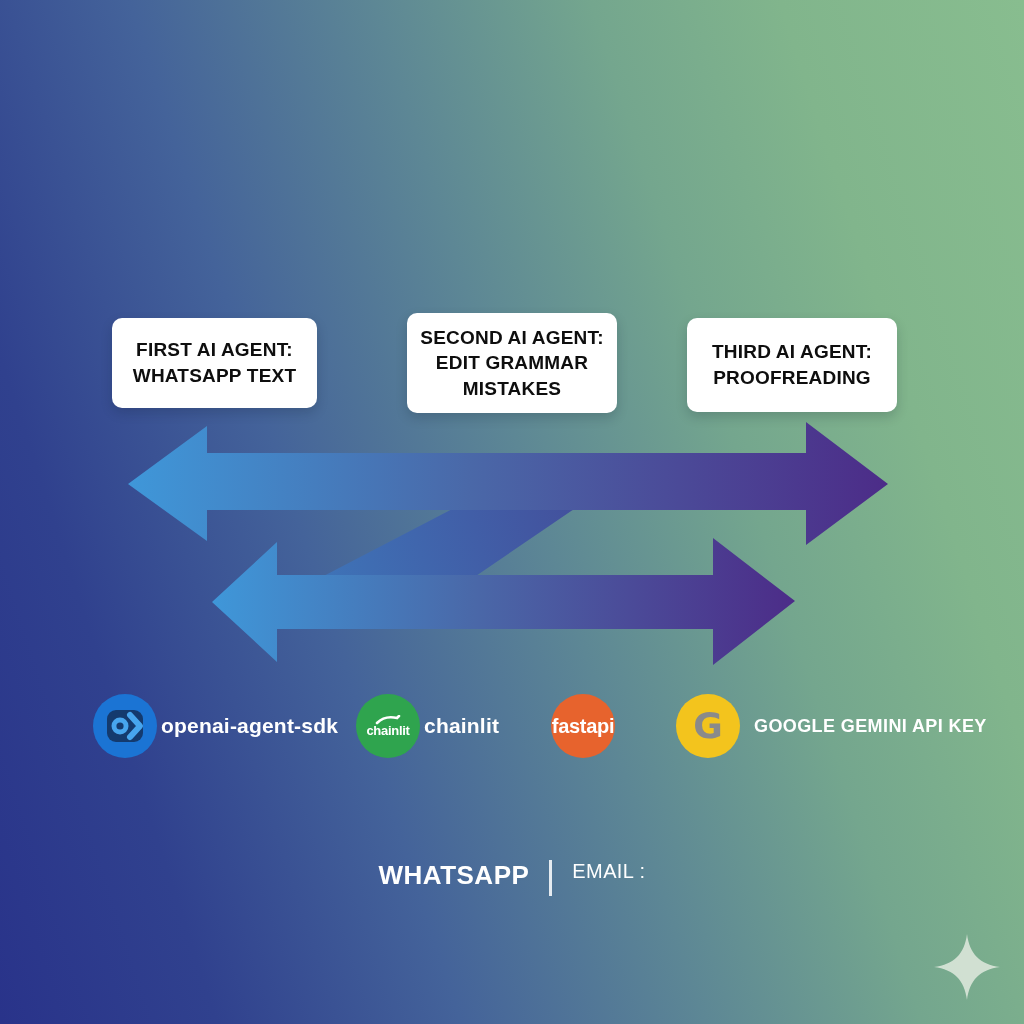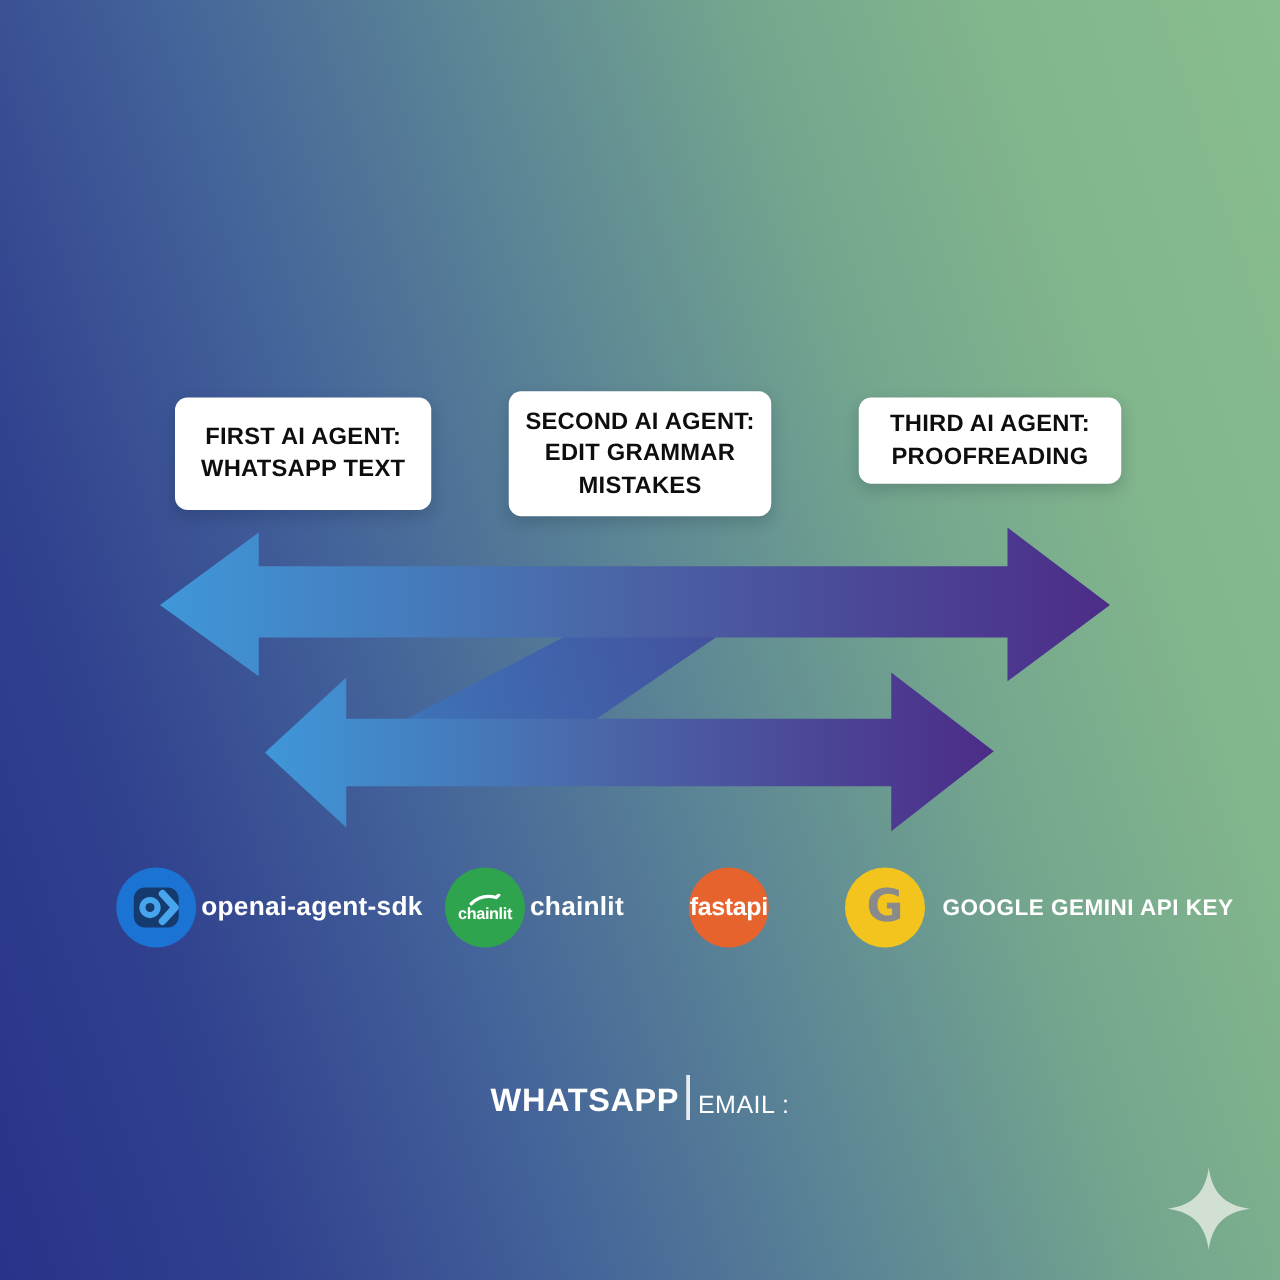--- a/index.html
+++ b/index.html
@@ -21,42 +21,42 @@
     letter-spacing:.5px;
   }
   .title span{display:block}
   .arrows{position:absolute;left:0;top:0;pointer-events:none}
   .card{
     position:absolute;background:var(--card-bg);color:var(--card-text);
     border-radius:10px;display:flex;flex-direction:column;align-items:center;justify-content:center;
     text-align:center;font-weight:700;font-stretch:condensed;font-size:19px;line-height:1.35;
     padding:8px 12px;box-shadow:0 5px 12px rgba(10,20,40,.18);letter-spacing:.2px;
   }
-  .card-1{left:140px;top:318px;width:205px;height:90px}
+  .card-1{left:112px;top:318px;width:205px;height:90px}
   .card-2{left:407px;top:313px;width:210px;height:100px}
-  .card-3{left:687px;top:318px;width:210px;height:69px}
+  .card-3{left:687px;top:318px;width:210px;height:94px}
   .tool{position:absolute;display:flex;align-items:center;gap:4px;height:64px}
   .tool-1{left:93px;top:694px}
   .tool-2{left:356px;top:694px}
   .tool-3{left:551px;top:694px}
   .tool-4{left:676px;top:694px;gap:14px}
   .tool-icon{width:64px;height:64px;border-radius:50%;display:flex;flex-direction:column;
     align-items:center;justify-content:center;flex:0 0 auto;color:#fff}
   .icon-openai{background:var(--openai-blue)}
   .icon-chainlit{background:var(--chainlit-green)}
   .icon-fastapi{background:var(--fastapi-orange)}
   .icon-google{background:var(--google-yellow)}
   .chainlit-word{font-size:13px;font-weight:700;letter-spacing:-.3px;margin-top:-2px}
   .fastapi-word{font-size:20px;font-weight:700;letter-spacing:-.3px}
   .google-g{font-family:"DejaVu Sans",sans-serif;font-size:36px;font-weight:700;color:#8a8a8a;line-height:1}
   .tool-label{color:var(--ink);font-weight:700;font-size:21px;letter-spacing:.2px}
   .tool-label.caps{font-stretch:condensed;font-size:18px;letter-spacing:.4px}
   .footer{
-    position:absolute;left:0;right:0;top:860px;display:flex;align-items:flex-end;
-    justify-content:center;gap:6px;color:var(--ink)
+    position:absolute;left:0;right:0;top:860px;display:flex;align-items:flex-start;
+    justify-content:center;gap:20px;color:var(--ink)
   }
   .footer .whatsapp{font-weight:700;font-stretch:condensed;font-size:26px;letter-spacing:.5px}
   .footer .divider{width:3px;height:36px;background:rgba(255,255,255,.85)}
   .footer .email{display:flex;align-items:baseline;gap:9px}
   .footer .email-label{font-weight:400;font-stretch:condensed;font-size:20px;letter-spacing:.4px}
   .footer .email-value{font-weight:700;font-stretch:condensed;font-size:24px;letter-spacing:.4px}
   .sparkle{position:absolute;left:933px;top:933px}
 </style>
 </head>
 <body>

